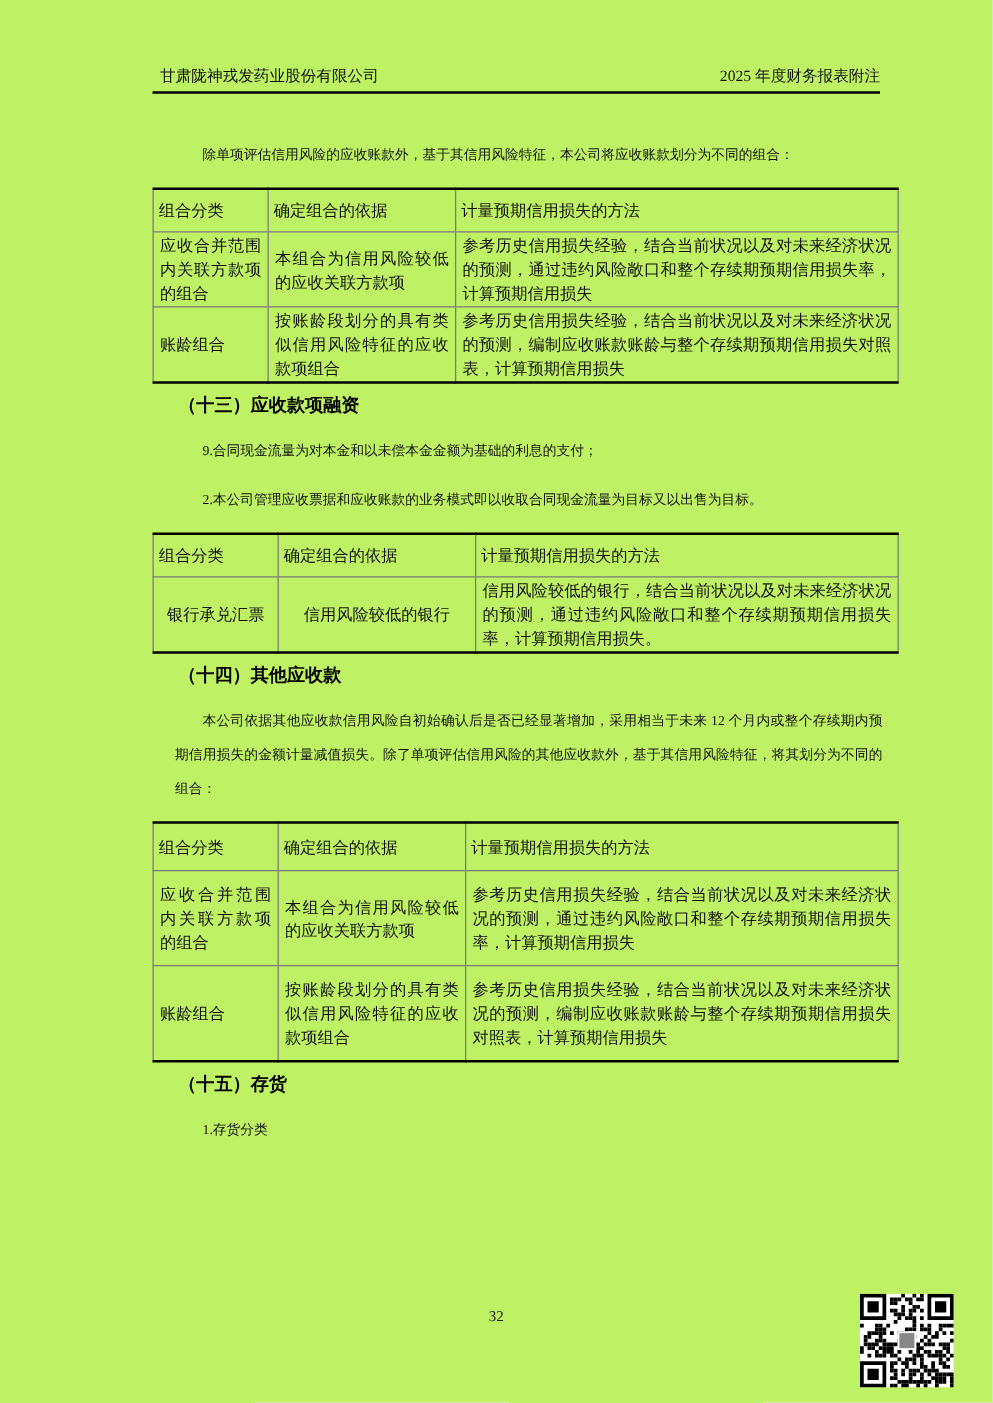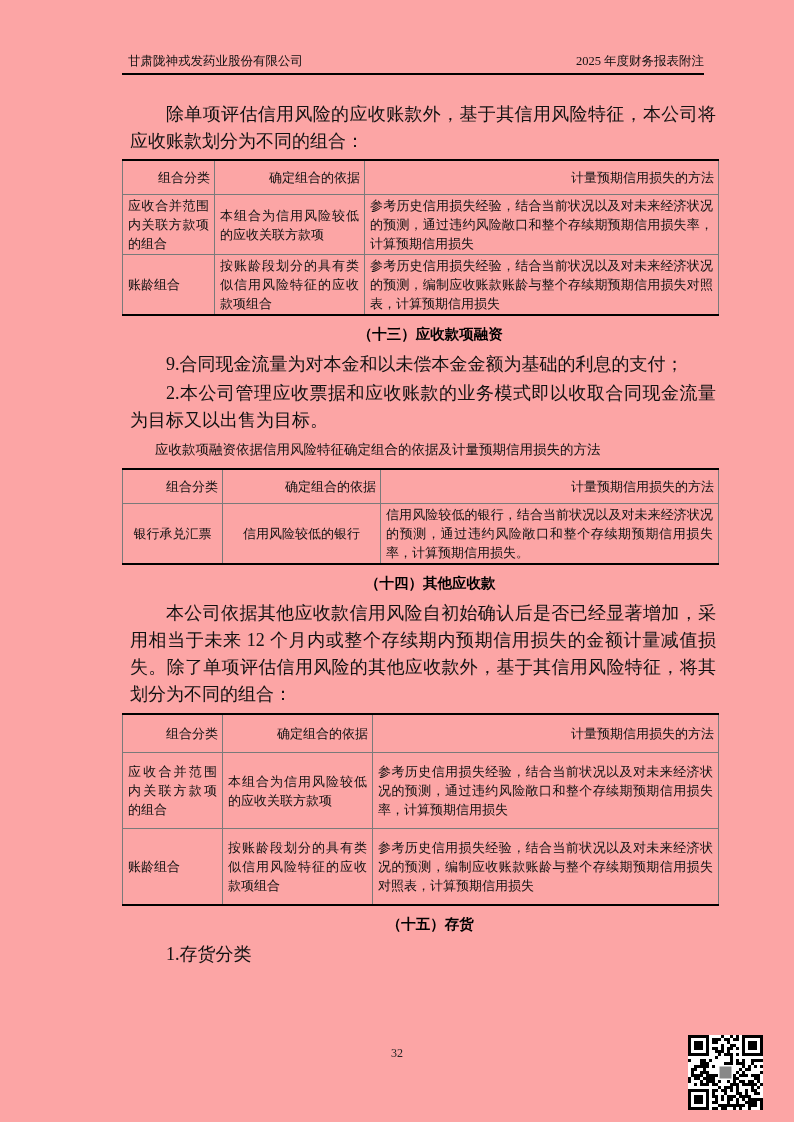--- a/index.html
+++ b/index.html
@@ -1,58 +1,58 @@
 <!DOCTYPE html>
 <html><head>
 <meta charset="utf-8">
 <title>财务报表附注 - 第32页</title>
 <style>
   html,body{margin:0;padding:0;background:#e8e8e8;}
   .page{
     position:relative;
     width:794px;height:1122px;
     margin:0 auto;
-    background:#fca5a5;
+    background:#bef264;
     font-family:"Liberation Serif","DejaVu Serif",serif;
     color:#111;
     overflow:hidden;
   }
   
   .pheader{
     position:absolute;top:53px;left:128px;width:576px;
     display:flex;justify-content:space-between;
     font-size:12.5px;line-height:16px;
   }
   .hrule{
     position:absolute;top:73px;left:122px;width:582px;height:0;
     border-top:2px solid #000;
   }
   
   .content{position:absolute;top:99px;left:128px;width:590px;}
   .para{
-    margin:2px;font-size:18px;line-height:27px;
+    margin:12px;font-size:11px;line-height:27px;
     text-align:justify;text-indent:2em;
   }
   .lead{margin:0;font-size:13.5px;line-height:27px;text-indent:2em;}
   .sec-h{
     margin:8px 0 6px 0;font-size:14.5px;line-height:21px;
     font-family:"Liberation Sans","DejaVu Sans",sans-serif;
-    font-weight:bold;text-indent:1em;color:#000;text-align:center;
+    font-weight:bold;text-indent:1em;color:#000;
   }
   
   table.tbl{
     width:596px;margin-left:-6px;border-collapse:collapse;
     font-size:13px;table-layout:fixed;
     border-top:2.5px solid #000;border-bottom:2.5px solid #000;
   }
   table.tbl th,table.tbl td{
     border:1px solid #7a7a7a;line-height:19px;
     font-weight:normal;vertical-align:middle;
   }
-  table.tbl th{text-align:right;padding:7px 4px;}
+  table.tbl th{text-align:left;padding:7px 4px;}
   table.tbl td{text-align:left;padding:1px 5px;text-align:justify;}
   table.t-b th{padding:9px 4px;}
   table.t-b td{padding:9px 5px;}
   table.t-mid td.center{text-align:center;margin-left:14px;}
   .tbl-wrap{margin-top:4px;margin-bottom:0;}
   
   .pagenum{
     position:absolute;top:1046px;left:0;width:794px;
     text-align:center;font-size:12px;color:#222;
   }
@@ -98,21 +98,20 @@
             <td>按账龄段划分的具有类似信用风险特征的应收款项组合</td>
             <td>参考历史信用损失经验，结合当前状况以及对未来经济状况的预测，编制应收账款账龄与整个存续期预期信用损失对照表，计算预期信用损失</td>
           </tr>
         </tbody>
       </table>
     </div>
 
     <h3 class="sec-h">（十三）应收款项融资</h3>
     <p class="para">9.合同现金流量为对本金和以未偿本金金额为基础的利息的支付；</p>
     <p class="para">2.本公司管理应收票据和应收账款的业务模式即以收取合同现金流量为目标又以出售为目标。</p>
-    <p class="lead">应收款项融资依据信用风险特征确定组合的依据及计量预期信用损失的方法</p>
 
     <div class="tbl-wrap" style="margin-top:5px;">
       <table class="tbl t-a t-mid">
         <colgroup>
             <col style="width:100px">
             <col style="width:158px">
             <col style="width:338px">
           </colgroup>
         <thead>
           <tr>

